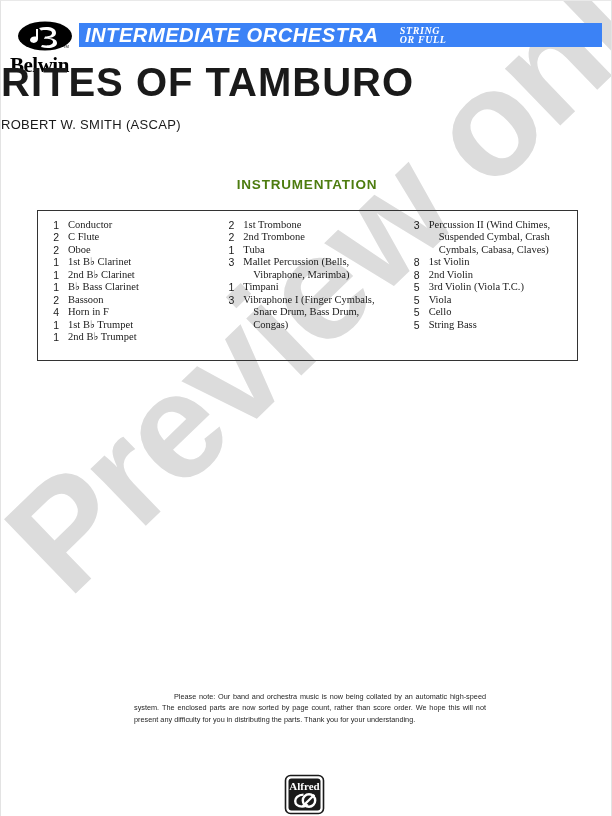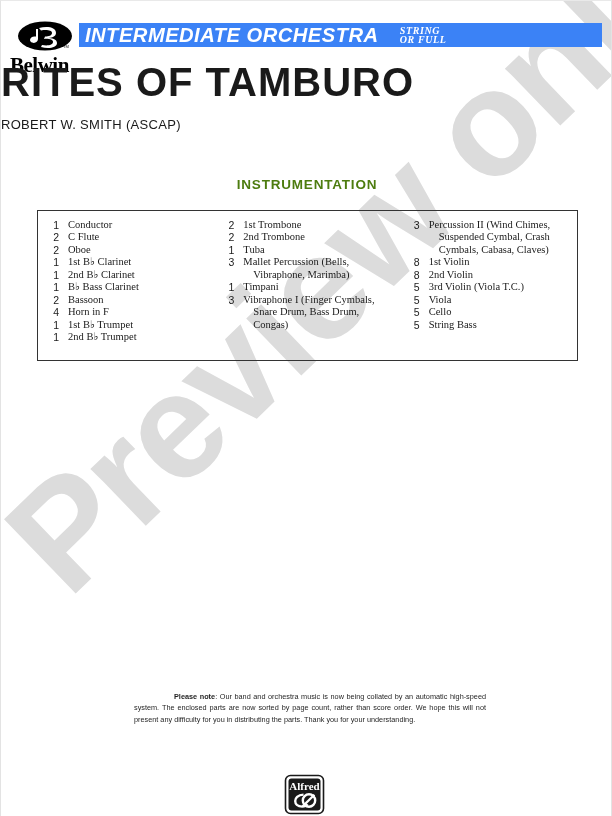--- a/index.html
+++ b/index.html
@@ -204,21 +204,21 @@
     left: 133px;
     top: 690px;
     width: 352px;
     font-family: "Liberation Sans", sans-serif;
     font-size: 7.3px;
     line-height: 11.4px;
     color: #1f1f1f;
     text-align: justify;
     z-index: 2;
   }
-  #footer-note b { font-weight: bold; padding-left: 40px; }
+  #footer-note b { font-weight: normal; padding-left: 40px; }
 
   
   #alfred-logo {
     position: absolute;
     left: 283px;
     top: 773px;
     width: 41px;
     height: 25px;
     z-index: 2;
   }

